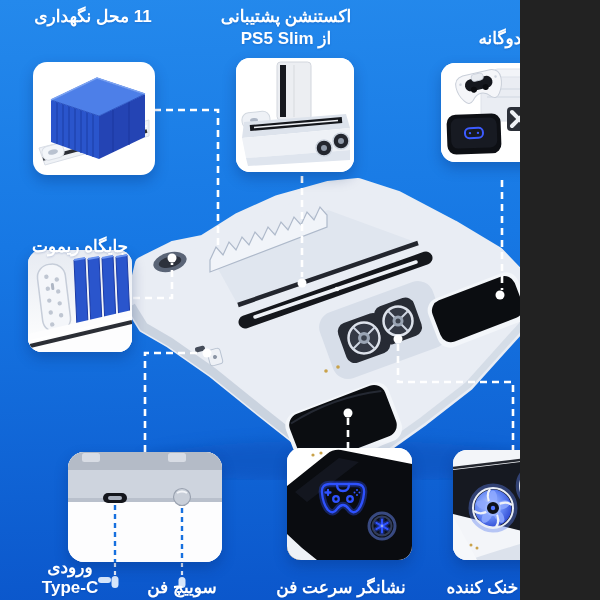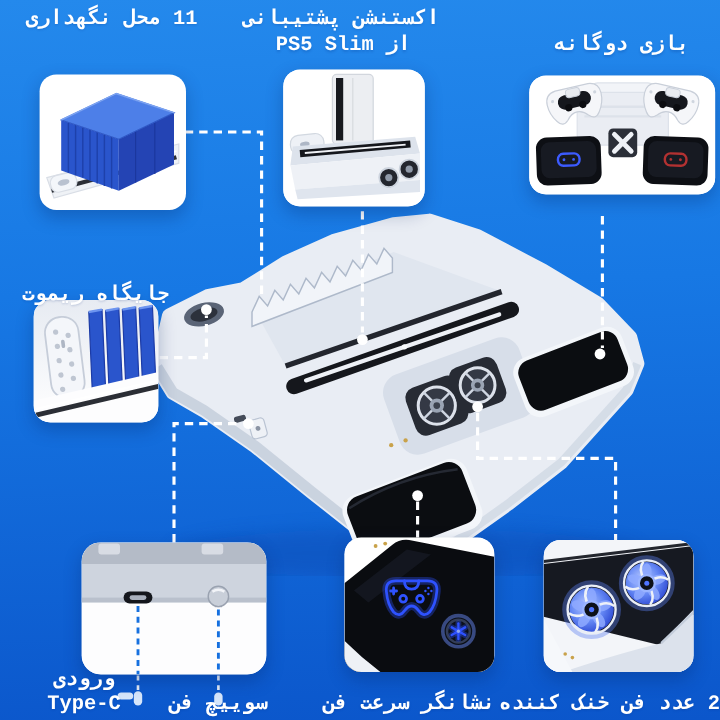--- a/index.html
+++ b/index.html
@@ -1,19 +1,19 @@
 <!DOCTYPE html>
 <html><head>
 <meta charset="utf-8">
 <style>
   html,body{margin:0;padding:0;background:#222;}
   .stage{
-    position:relative;width:600px;height:600px;overflow:hidden;
+    position:relative;width:520px;height:600px;overflow:hidden;
     background:linear-gradient(178deg,#2489ec 0%,#1778e4 40%,#0b56cb 100%);
-    font-family:Liberation Mono, monospace;
+    font-family:Liberation Sans, sans-serif;
   }
   .card{
     position:absolute;background:#ffffff;border-radius:14px;
     box-shadow:0 6px 14px rgba(3,32,94,.28);overflow:hidden;z-index:10;
   }
   .card svg{display:block;}
   .lbl{
     position:absolute;color:#ffffff;font-weight:bold;font-size:17px;line-height:22px;
     text-align:center;z-index:12;white-space:nowrap;
     text-shadow:0 1px 2px rgba(0,40,120,.2);

